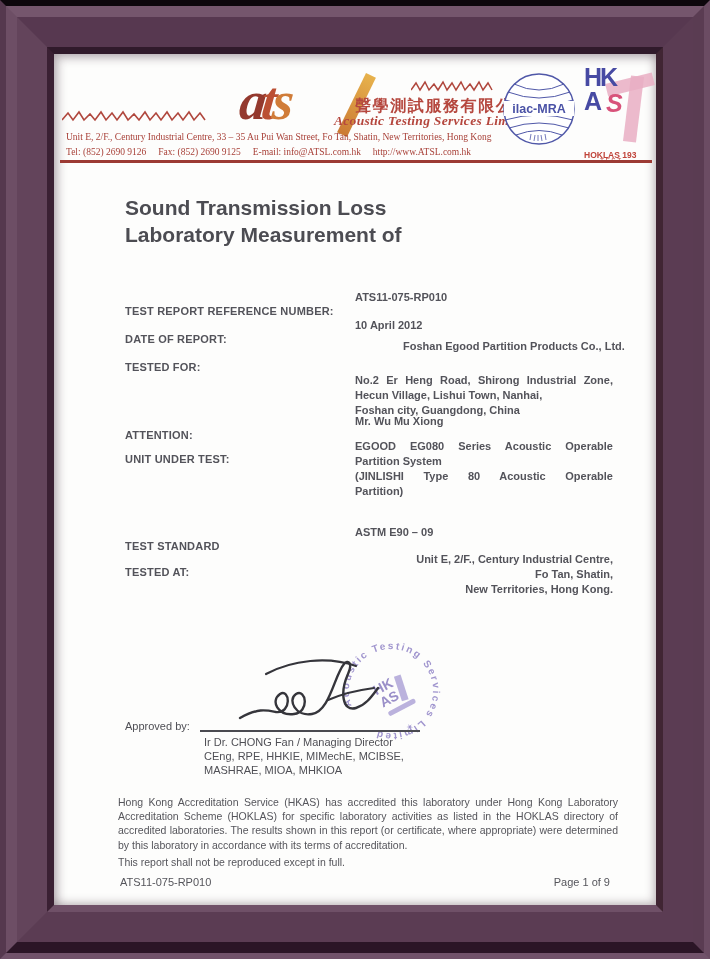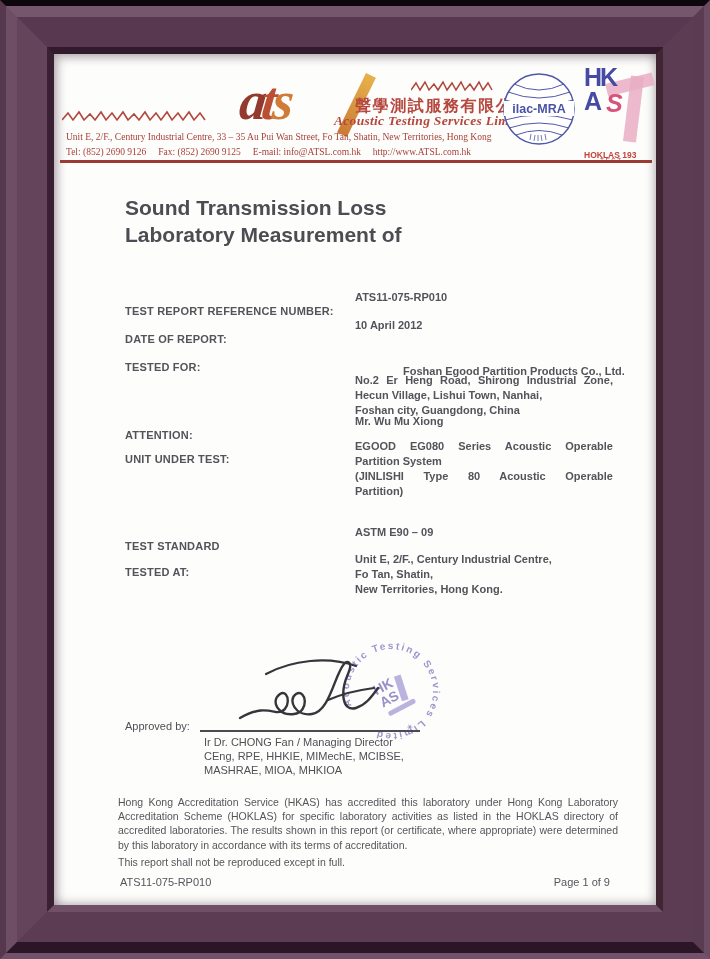--- a/index.html
+++ b/index.html
@@ -98,21 +98,21 @@
     <div>Laboratory Measurement of</div>
   </div>
 
   <div class="abs lab" style="left:71px;top:237px;">TEST REPORT REFERENCE NUMBER:</div>
   <div class="abs val" style="left:301px;top:237px;">ATS11-075-RP010</div>
 
   <div class="abs lab" style="left:71px;top:265px;">DATE OF REPORT:</div>
   <div class="abs val" style="left:301px;top:265px;">10 April 2012</div>
 
   <div class="abs lab" style="left:71px;top:293px;">TESTED FOR:</div>
-  <div class="abs val" style="left:301px;top:311px;padding-left:48px;">Foshan Egood Partition Products Co., Ltd.</div>
+  <div class="abs val" style="left:301px;top:286px;padding-left:48px;">Foshan Egood Partition Products Co., Ltd.</div>
 
   <div class="abs" style="left:301px;top:319px;">
     <div class="vline jline">No.2 Er Heng Road, Shirong Industrial Zone,</div>
     <div class="vline">Hecun Village, Lishui Town, Nanhai,</div>
     <div class="vline">Foshan city, Guangdong, China</div>
   </div>
 
   <div class="abs lab" style="left:71px;top:361px;">ATTENTION:</div>
   <div class="abs val" style="left:301px;top:361px;">Mr. Wu Mu Xiong</div>
 
@@ -121,21 +121,21 @@
     <div class="vline jline">EGOOD EG080 Series Acoustic Operable</div>
     <div class="vline">Partition System</div>
     <div class="vline jline">(JINLISHI Type 80 Acoustic Operable</div>
     <div class="vline">Partition)</div>
   </div>
 
   <div class="abs lab" style="left:71px;top:472px;">TEST STANDARD</div>
   <div class="abs val" style="left:301px;top:472px;">ASTM E90 – 09</div>
 
   <div class="abs lab" style="left:71px;top:498px;">TESTED AT:</div>
-  <div class="abs" style="left:301px;top:498px;">
+  <div class="abs" style="left:301px;top:498px;text-align:right;">
     <div class="vline">Unit E, 2/F., Century Industrial Centre,</div>
     <div class="vline">Fo Tan, Shatin,</div>
     <div class="vline">New Territories, Hong Kong.</div>
   </div>
 
   <svg class="abs" style="left:278px;top:578px;opacity:.85;transform:rotate(-28deg);" width="118" height="118" viewBox="0 0 118 118">
     <defs>
       <path id="ring" d="M59,59 m-42,0 a42,42 0 1,1 84,0 a42,42 0 1,1 -84,0"></path>
     </defs>
     <text font-size="10" letter-spacing="2" fill="#9083c6" font-weight="bold" font-family="Liberation Sans, sans-serif">

